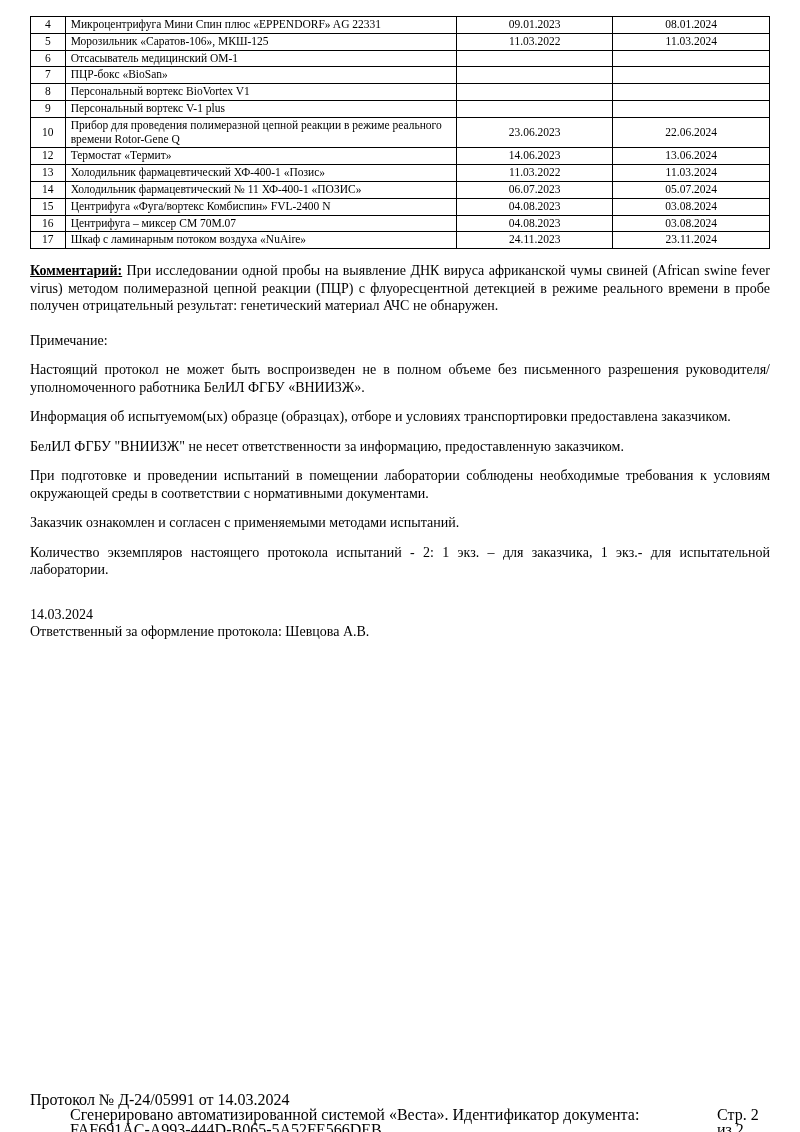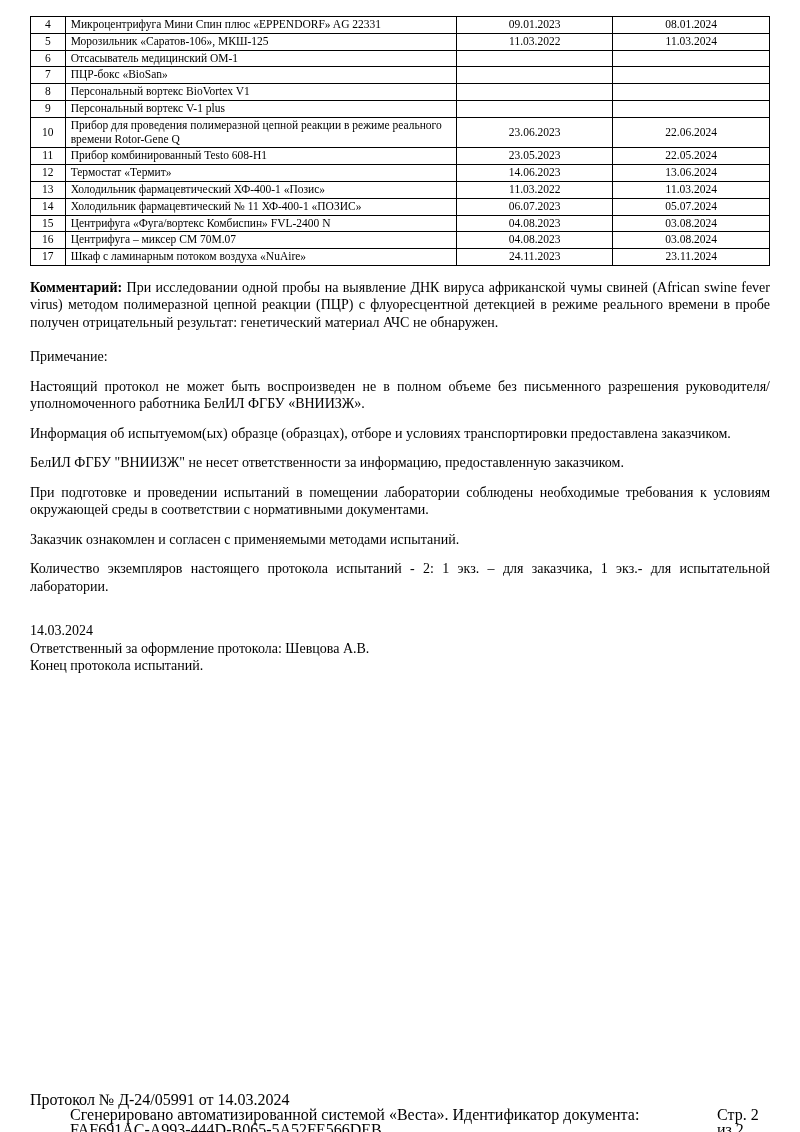--- a/index.html
+++ b/index.html
@@ -32,21 +32,21 @@
   td.col-name{width:388px;text-align:left;}
   td.col-date{width:148px;text-align:center;margin-left:20px;}
   
   .bodytext{
     font-size:14px;
     line-height:17.5px;
     text-align:justify;
   }
   .comment{margin-top:13px;}
   .notes{margin-top:17px;}
-  .bold{font-weight:bold;}
+  .bold{font-weight:bold;text-decoration:underline;}
   .note-line{text-align:justify;margin-top:12px;}
   
   .sig-row{
     margin-top:27px;
     display:flex;
     justify-content:space-between;
     font-size:14px;
     line-height:17.5px;
     flex-direction:column;
   }
@@ -112,26 +112,20 @@
           <td class="col-date"></td>
           <td class="col-date"></td>
         </tr>
         <tr>
           <td class="col-num">10</td>
           <td class="col-name">Прибор для проведения полимеразной цепной реакции в режиме реального времени Rotor-Gene Q</td>
           <td class="col-date">23.06.2023</td>
           <td class="col-date">22.06.2024</td>
         </tr>
         <tr>
-          <td class="col-num">11</td>
-          <td class="col-name">Прибор комбинированный Testo 608-H1</td>
-          <td class="col-date">23.05.2023</td>
-          <td class="col-date">22.05.2024</td>
-        </tr>
-        <tr>
           <td class="col-num">12</td>
           <td class="col-name">Термостат «Термит»</td>
           <td class="col-date">14.06.2023</td>
           <td class="col-date">13.06.2024</td>
         </tr>
         <tr>
           <td class="col-num">13</td>
           <td class="col-name">Холодильник фармацевтический ХФ-400-1 «Позис»</td>
           <td class="col-date">11.03.2022</td>
           <td class="col-date">11.03.2024</td>
@@ -174,21 +168,20 @@
         <div class="note-line">При подготовке и проведении испытаний в помещении лаборатории соблюдены необходимые требования к условиям окружающей среды в соответствии с нормативными документами.</div>
         <div class="note-line">Заказчик ознакомлен и согласен с применяемыми методами испытаний.</div>
       </div>
     <div class="note-line">Количество экземпляров настоящего протокола испытаний - 2: 1 экз. – для заказчика, 1 экз.- для испытательной лаборатории.</div>
   </div>
 
   <div class="sig-row">
     <span>14.03.2024</span>
     <span>Ответственный за оформление протокола: Шевцова А.В.</span>
   </div>
-  <div class="end-line">Конец протокола испытаний.</div>
 
 </div>
 
 <div class="footer">
   <div>Протокол № Д-24/05991 от 14.03.2024</div>
   <div class="footer-row2">
     <span>Сгенерировано автоматизированной системой «Веста». Идентификатор документа: FAF691AC-A993-444D-B065-5A52FE566DEB</span>
     <span>Стр. 2 из 2</span>
   </div>
 </div>

